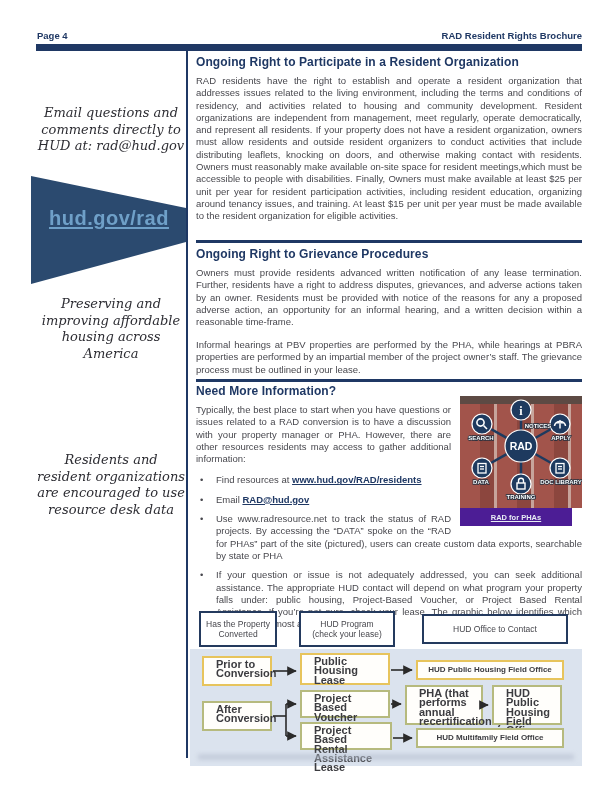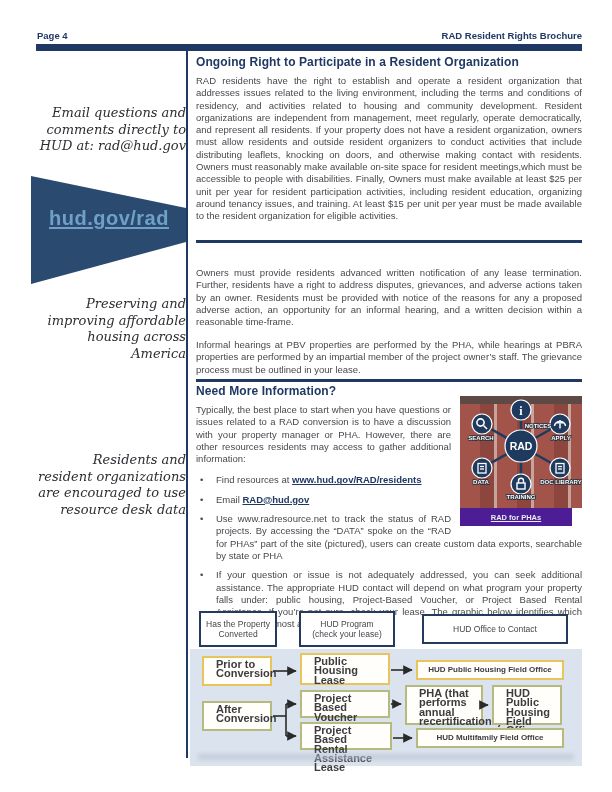--- a/index.html
+++ b/index.html
@@ -8,21 +8,21 @@
     position:relative; width:612px; height:792px; background:#fff;
     font-family:"Liberation Sans", sans-serif; color:#45454b; overflow:hidden;
   }
   .abs { position:absolute; }
   
   .hdr-text { font-size:9.5px; font-weight:bold; color:#1f3864; }
   .top-bar { left:36px; top:44px; width:546px; height:7px; background:#1f3864; }
   .v-divider { left:186px; top:51px; width:2px; height:707px; background:#1f3864; }
   
   .side-note {
-    left:36px; width:150px; text-align:right;
+    left:36px; width:150px; text-align:center;
     font-family:"DejaVu Serif", serif; font-style:italic;
     font-size:13px; line-height:16.5px; color:#2d2d33;
   }
   .pennant-wrap { left:28px; top:171px; width:160px; height:118px; }
   .pennant-url {
     position:absolute; left:5px; top:36px; width:152px; text-align:center;
     color:#6fa0c8; font-weight:bold; font-size:20px; letter-spacing:0.5px;
     text-decoration:underline; text-underline-offset:2px; cursor:pointer;
   }
   
@@ -76,20 +76,21 @@
   </div>
 
   <div class="abs side-note" style="top:296px;">Preserving and improving affordable housing across America</div>
   <div class="abs side-note" style="top:452px;">Residents and resident organizations are encouraged to use resource desk data</div>
 
   <div class="abs rcol sec-heading" style="top:55px;">Ongoing Right to Participate in a Resident Organization</div>
   <div class="abs rcol body-text" style="top:75px;">RAD residents have the right to establish and operate a resident organization that addresses issues related to the living environment, including the terms and conditions of residency, and activities related to housing and community development. Resident organizations are independent from management, meet regularly, operate democratically, and represent all residents. If your property does not have a resident organization, owners must allow residents and outside resident organizers to conduct activities that include distributing leaflets, knocking on doors, and otherwise making contact with residents. Owners must reasonably make available on-site space for resident meetings,which must be accessible to people with disabilities. Finally, Owners must make available at least $25 per unit per year for resident participation activities, including resident education, organizing around tenancy issues, and training. At least $15 per unit per year must be made available to the resident organization for eligible activities.</div>
 
   <div class="abs rule" style="top:240px;"></div>
 
+  <div class="abs rcol sec-heading" style="top:247px;">Ongoing Right to Grievance Procedures</div>
   <div class="abs rcol body-text" style="top:267px;">Owners must provide residents advanced written notification of any lease termination. Further, residents have a right to address disputes, grievances, and adverse actions taken by an owner. Residents must be provided with notice of the reasons for any a proposed adverse action, an opportunity for an informal hearing, and a written decision within a reasonable time-frame.</div>
   <div class="abs rcol body-text" style="top:339px;">Informal hearings at PBV properties are performed by the PHA, while hearings at PBRA properties are performed by an impartial member of the project owner’s staff. The grievance process must be outlined in your lease.</div>
 
   <div class="abs rule" style="top:379px;"></div>
 
   <div class="abs rcol sec-heading" style="top:384px;">Need More Information?</div>
 
   <div class="abs rcol" style="top:404px;">
 
     <div class="rad-img">

